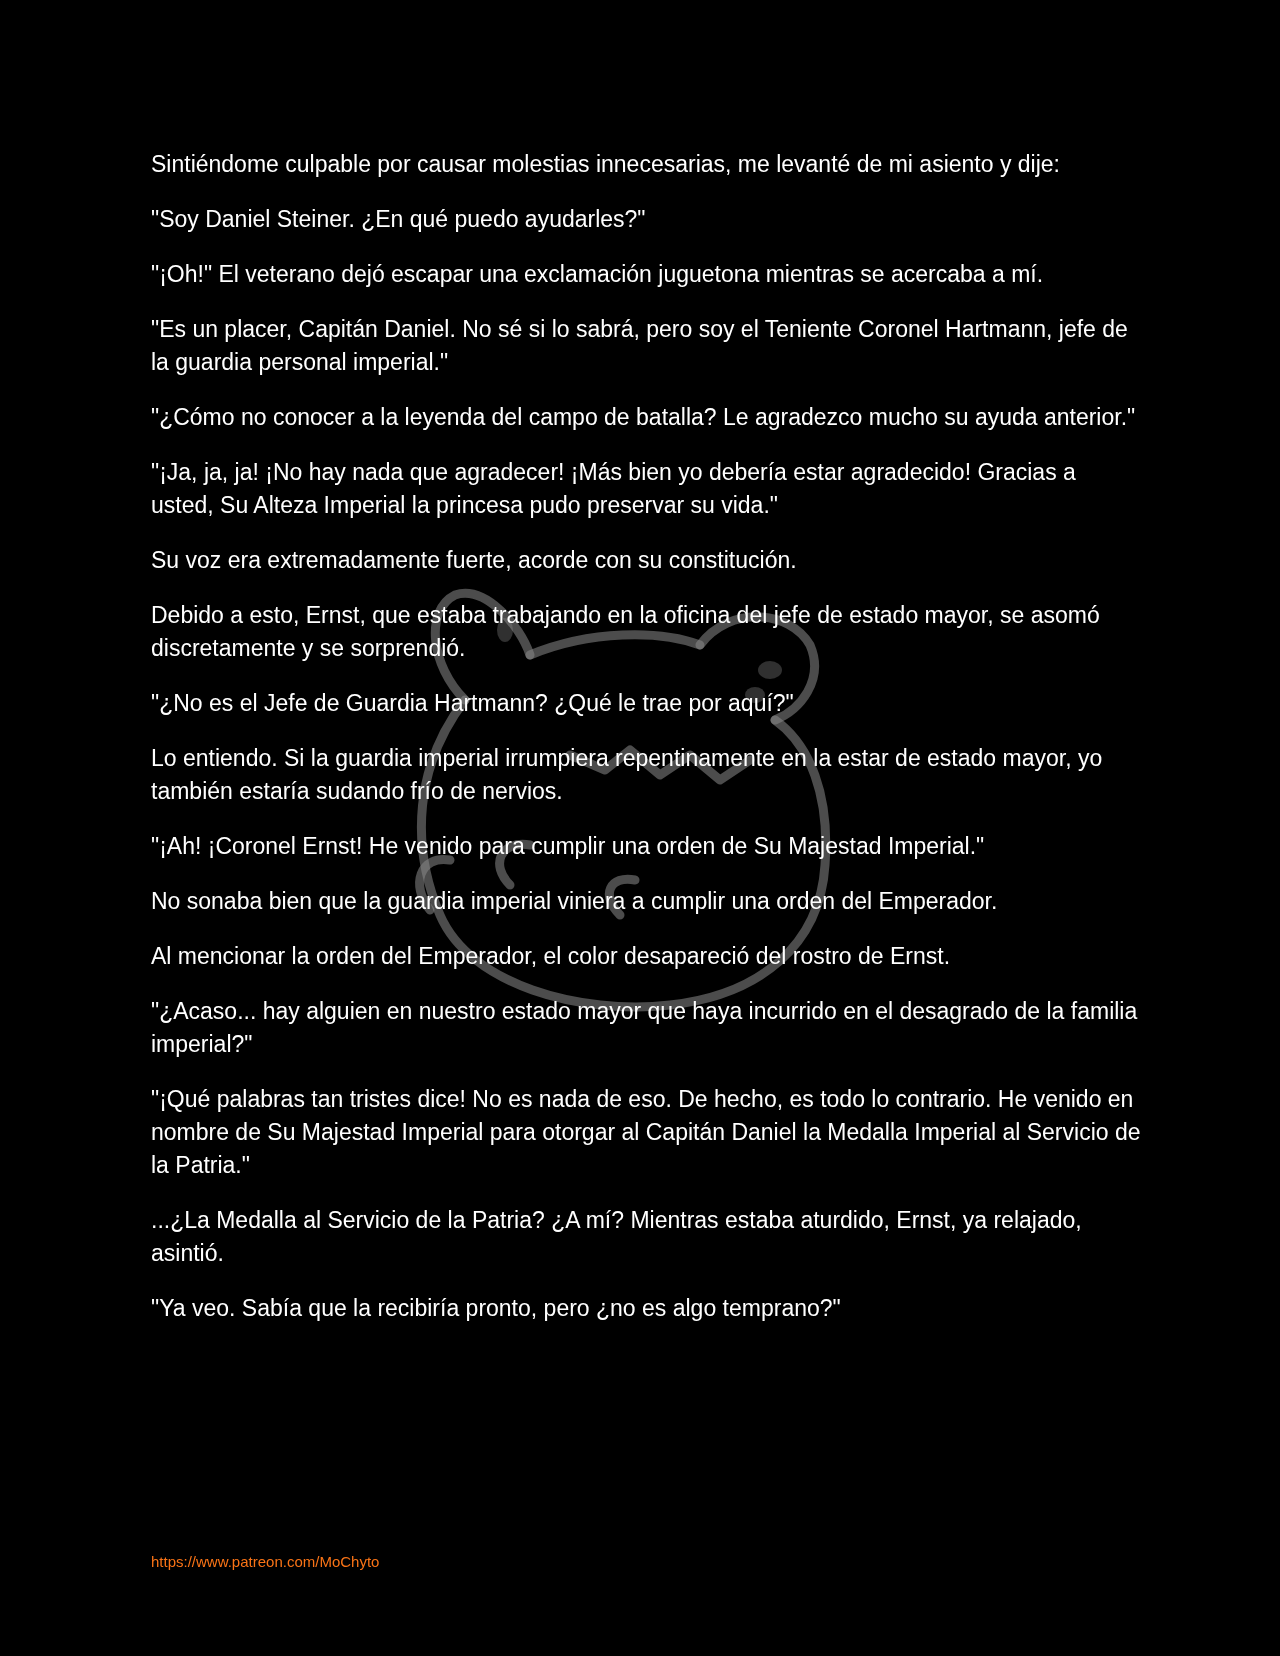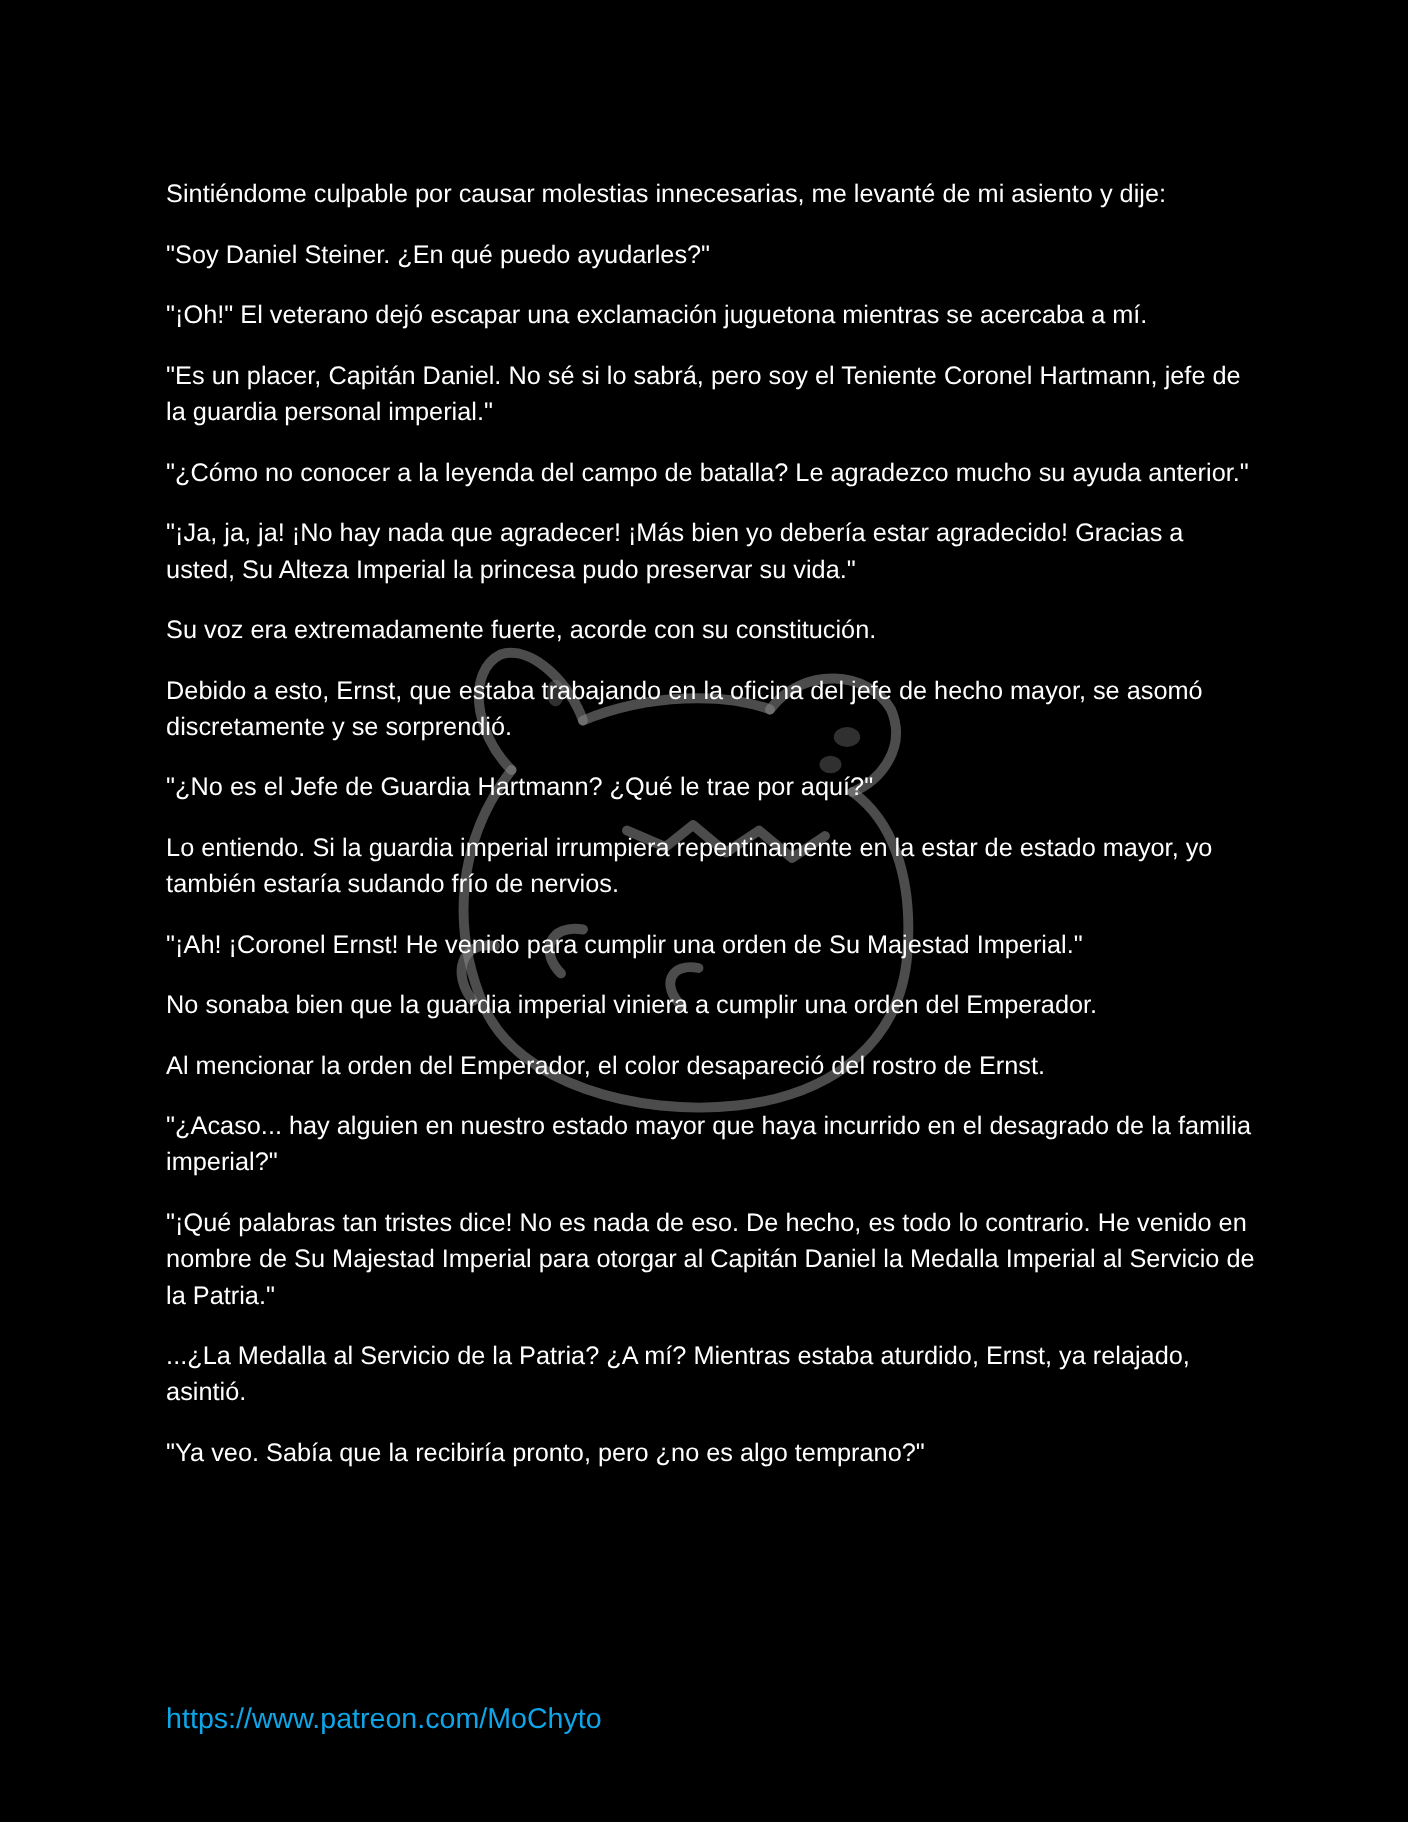--- a/index.html
+++ b/index.html
@@ -25,33 +25,33 @@
       z-index: 0;
     }
     .page {
       position: absolute;
       left: 151px;
       top: 148px;
       width: 990px;
       z-index: 1;
     }
     .para {
-      margin: 12px 0 22px 0;
+      margin: 0 0 22px 0;
       font-size: 23px;
       line-height: 33px;
       letter-spacing: 0px;
       color: #ffffff;
     }
     .link {
       position: absolute;
       left: 151px;
       top: 1548px;
-      font-size: 26px;
+      font-size: 15px;
       line-height: 28px;
-      color: #0ea5e9;
+      color: #f97316;
       text-decoration: none;
       z-index: 1;
     }
   </style>
 </head>
 <body>
 
 <svg class="watermark" viewBox="0 0 500 440" xmlns="http://www.w3.org/2000/svg">
   <g fill="none" stroke="#8a8a8a" stroke-opacity="0.55" stroke-width="9" stroke-linecap="round" stroke-linejoin="round">
 
@@ -76,21 +76,21 @@
 </svg>
 
 <main class="page">
   <p class="para">Sintiéndome culpable por causar molestias innecesarias, me levanté de mi asiento y dije:</p>
   <p class="para">"Soy Daniel Steiner. ¿En qué puedo ayudarles?"</p>
   <p class="para">"¡Oh!" El veterano dejó escapar una exclamación juguetona mientras se acercaba a mí.</p>
   <p class="para">"Es un placer, Capitán Daniel. No sé si lo sabrá, pero soy el Teniente Coronel Hartmann, jefe de la guardia personal imperial."</p>
   <p class="para">"¿Cómo no conocer a la leyenda del campo de batalla? Le agradezco mucho su ayuda anterior."</p>
   <p class="para">"¡Ja, ja, ja! ¡No hay nada que agradecer! ¡Más bien yo debería estar agradecido! Gracias a usted, Su Alteza Imperial la princesa pudo preservar su vida."</p>
   <p class="para">Su voz era extremadamente fuerte, acorde con su constitución.</p>
-  <p class="para">Debido a esto, Ernst, que estaba trabajando en la oficina del jefe de hecho mayor, se asomó discretamente y se sorprendió.</p>
+  <p class="para">Debido a esto, Ernst, que estaba trabajando en la oficina del jefe de estado mayor, se asomó discretamente y se sorprendió.</p>
   <p class="para">"¿No es el Jefe de Guardia Hartmann? ¿Qué le trae por aquí?"</p>
   <p class="para">Lo entiendo. Si la guardia imperial irrumpiera repentinamente en la estar de estado mayor, yo también estaría sudando frío de nervios.</p>
   <p class="para">"¡Ah! ¡Coronel Ernst! He venido para cumplir una orden de Su Majestad Imperial."</p>
   <p class="para">No sonaba bien que la guardia imperial viniera a cumplir una orden del Emperador.</p>
   <p class="para">Al mencionar la orden del Emperador, el color desapareció del rostro de Ernst.</p>
   <p class="para">"¿Acaso... hay alguien en nuestro estado mayor que haya incurrido en el desagrado de la familia imperial?"</p>
   <p class="para">"¡Qué palabras tan tristes dice! No es nada de eso. De hecho, es todo lo contrario. He venido en nombre de Su Majestad Imperial para otorgar al Capitán Daniel la Medalla Imperial al Servicio de la Patria."</p>
   <p class="para">...¿La Medalla al Servicio de la Patria? ¿A mí? Mientras estaba aturdido, Ernst, ya relajado, asintió.</p>
   <p class="para">"Ya veo. Sabía que la recibiría pronto, pero ¿no es algo temprano?"</p>
 </main>

